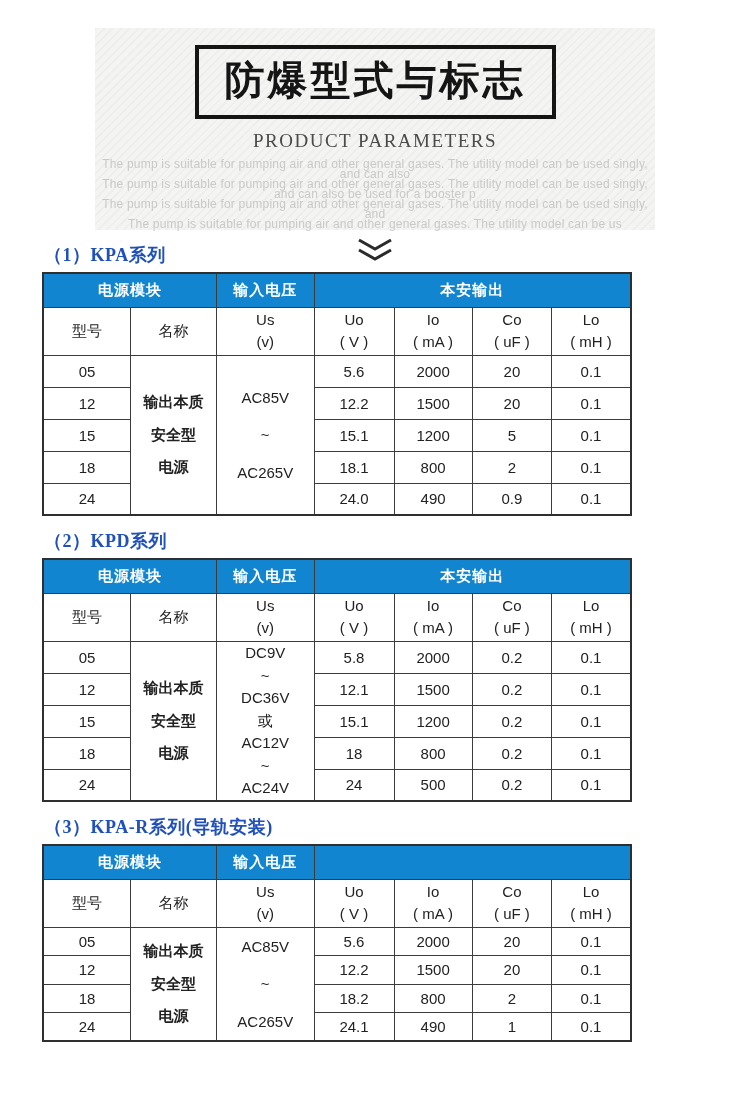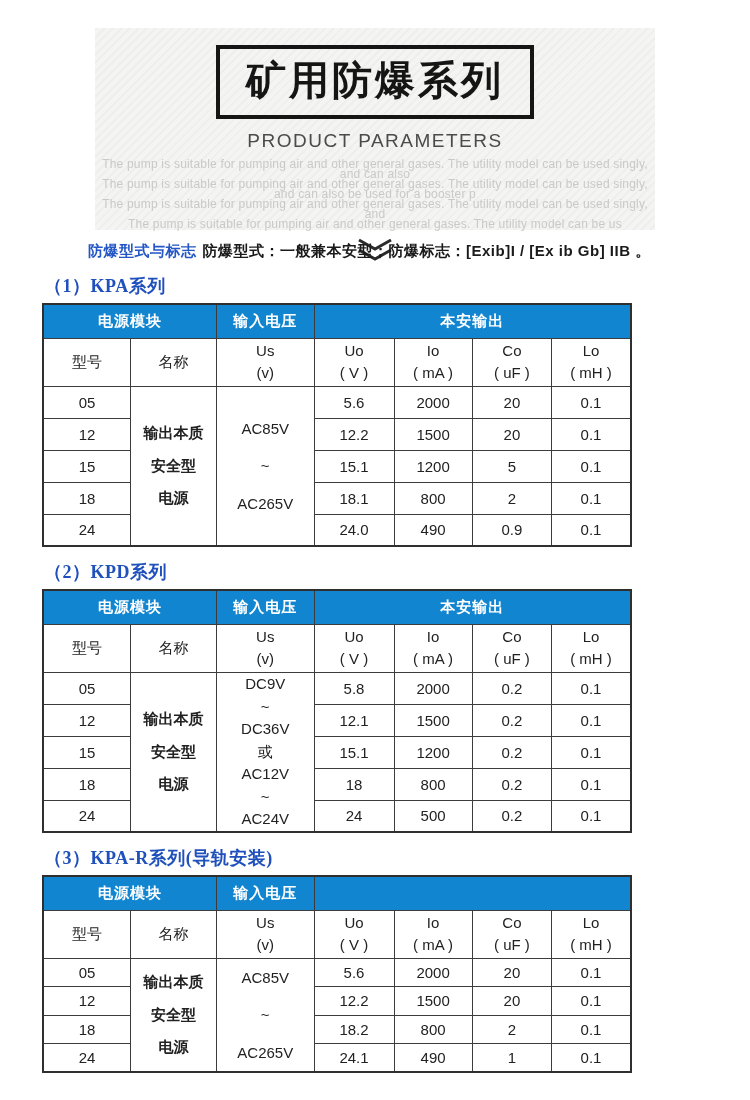--- a/index.html
+++ b/index.html
@@ -16,20 +16,21 @@
     text-align:center; padding-top:17px;
   }
   .title-box {
     display:inline-block; border:4px solid #151515; padding:5px 26px 9px;
     font-size:40px; font-weight:bold; color:#151515; letter-spacing:3px;
     line-height:1.3; background:transparent;
   }
   .subtitle {
     margin-top:11px; font-size:19px; color:#4b4b4b; letter-spacing:1.5px;
     font-weight:400;
+    font-family:Liberation Serif, serif;
   }
   .desc { margin-top:7px; }
   .desc div {
     font-size:12px; line-height:10px; color:#c9c9c9; letter-spacing:0.2px;
   }
   .chevron { margin-top:9px; }
   
   .intro {
     margin:12px 0 0 88px; font-size:15px; font-weight:bold; color:#1a1a1a;
     letter-spacing:0.5px;
@@ -60,39 +61,36 @@
   td.namecell { line-height:2.15; font-size:15px;font-weight:bold; }
   table.t1 td.uscell, table.t3 td.uscell { line-height:2.5; }
   table.t2 td.uscell { line-height:1.5; }
 </style>
 </head>
 <body>
 
 <div class="page">
 
   <div class="banner">
-    <div class="title-box">矿用防爆系列</div>
+    <div class="title-box">防爆型式与标志</div>
     <div class="subtitle">PRODUCT PARAMETERS</div>
     <div class="desc">
       <div>The pump is suitable for pumping air and other general gases. The utility model can be used singly, and can also</div>
       <div>The pump is suitable for pumping air and other general gases. The utility model can be used singly, and can also be used for a booster p</div>
       <div>The pump is suitable for pumping air and other general gases. The utility model can be used singly, and</div>
       <div>The pump is suitable for pumping air and other general gases. The utility model can be us</div>
     </div>
     <div class="chevron">
       <svg width="42" height="26" viewBox="0 0 42 26">
         <polyline points="5,2 21,11 37,2" fill="none" stroke="#2b2b2b" stroke-width="3"></polyline>
         <polyline points="5,12 21,21 37,12" fill="none" stroke="#2b2b2b" stroke-width="3"></polyline>
       </svg>
     </div>
   </div>
 
-  <div class="intro">
-    <span class="lbl">防爆型式与标志</span><span>防爆型式：一般兼本安型；防爆标志：[Exib]I / [Ex ib Gb] IIB 。</span>
-  </div>
 
   <div class="sec-title">（1）KPA系列</div>
   <table class="spec t12 t1">
     <colgroup>
       <col style="width:14.9%">
         <col style="width:14.6%">
         <col style="width:16.6%">
       <col style="width:13.6%">
         <col style="width:13.3%">
         <col style="width:13.5%">

